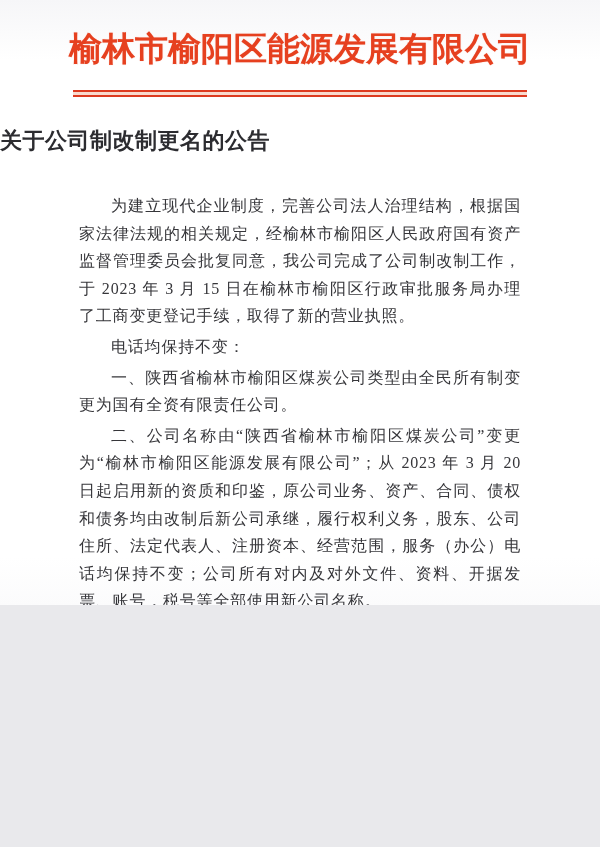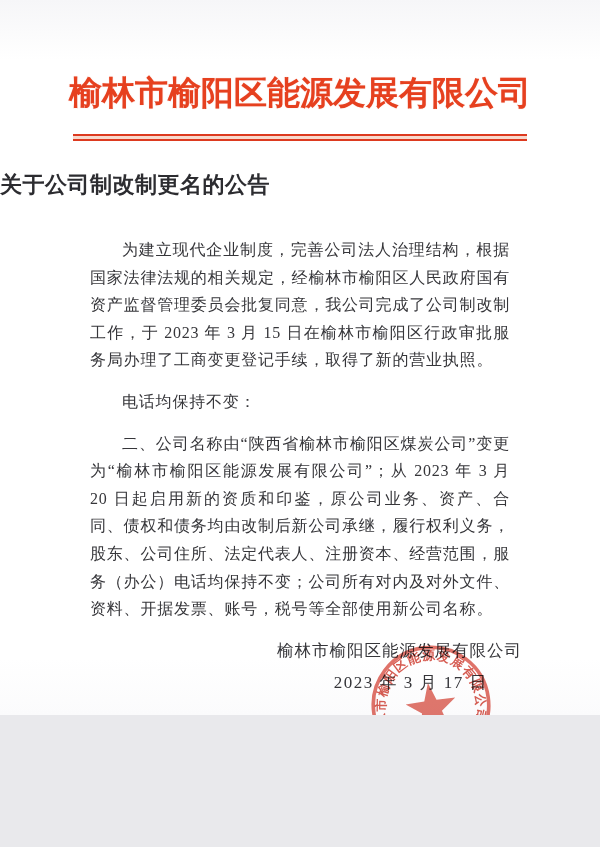--- a/index.html
+++ b/index.html
@@ -3,25 +3,25 @@
 <meta charset="utf-8">
 <style>
   html,body { margin:0; padding:0; }
   body {
     width:600px; height:847px;
     background:#e9e9ec;
     font-family:"Liberation Serif","DejaVu Serif",serif;
   }
   .page {
     position:relative;
-    width:600px; height:715px;
+    width:600px; height:605px;
     background:linear-gradient(180deg,#f6f6f8 0,#ffffff 60px,#ffffff 92%,#fbfbfc 100%);
     overflow:hidden;
     box-sizing:border-box;
-    padding-top:72px;
+    padding-top:28px;
   }
   .letterhead-name {
     margin:0;
     text-align:center;
     font-size:33px;
     line-height:42px;
     font-weight:bold;
     color:#e6401f;
     letter-spacing:0px;
     text-shadow:0 0 1px rgba(230,64,31,.35);
@@ -42,21 +42,21 @@
   }
   .doc-body {
     margin:37px 76px 0 76px;
     font-size:16px;
     line-height:27.6px;
     letter-spacing:0.8px;
     color:#36363a;
     text-align:justify;
     text-justify:inter-character;
   }
-  .doc-body p { margin:14px; text-indent:2em; }
+  .doc-body p { margin:3px; text-indent:2em; }
   .signoff {
     margin:8px 78px 0 76px;
     display:flex;
     flex-direction:column;
     align-items:flex-end;
     color:#36363a;
   }
   .sig-name {
     font-size:16.5px;
     line-height:28px;
@@ -86,20 +86,21 @@
 
   <h1 class="letterhead-name">榆林市榆阳区能源发展有限公司</h1>
 
   <div class="letterhead-rule"></div>
 
   <h2 class="doc-title">关于公司制改制更名的公告</h2>
 
   <div class="doc-body">
     <p>为建立现代企业制度，完善公司法人治理结构，根据国家法律法规的相关规定，经榆林市榆阳区人民政府国有资产监督管理委员会批复同意，我公司完成了公司制改制工作，于 2023 年 3 月 15 日在榆林市榆阳区行政审批服务局办理了工商变更登记手续，取得了新的营业执照。</p>
     <p>电话均保持不变：</p>
+    <p>一、陕西省榆林市榆阳区煤炭公司类型由全民所有制变更为国有全资有限责任公司。</p>
     <p>二、公司名称由“陕西省榆林市榆阳区煤炭公司”变更为“榆林市榆阳区能源发展有限公司”；从 2023 年 3 月 20 日起启用新的资质和印鉴，原公司业务、资产、合同、债权和债务均由改制后新公司承继，履行权利义务，股东、公司住所、法定代表人、注册资本、经营范围，服务（办公）电话均保持不变；公司所有对内及对外文件、资料、开据发票、账号，税号等全部使用新公司名称。</p>
   </div>
 
   <div class="signoff">
     <div class="sig-name">榆林市榆阳区能源发展有限公司</div>
     <div class="sig-date">2023 年 3 月 17 日</div>
   </div>
 
   <div class="seal">
     <svg viewBox="0 0 160 160" xmlns="http://www.w3.org/2000/svg">

